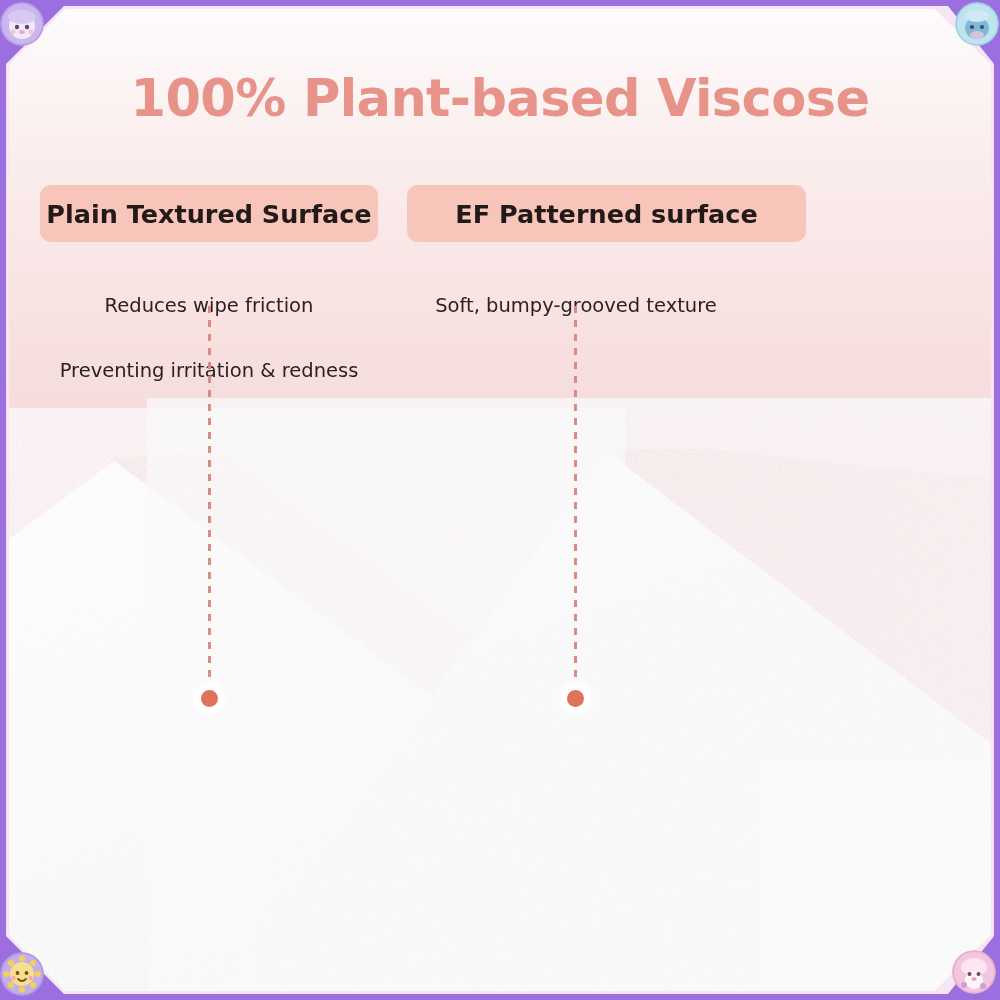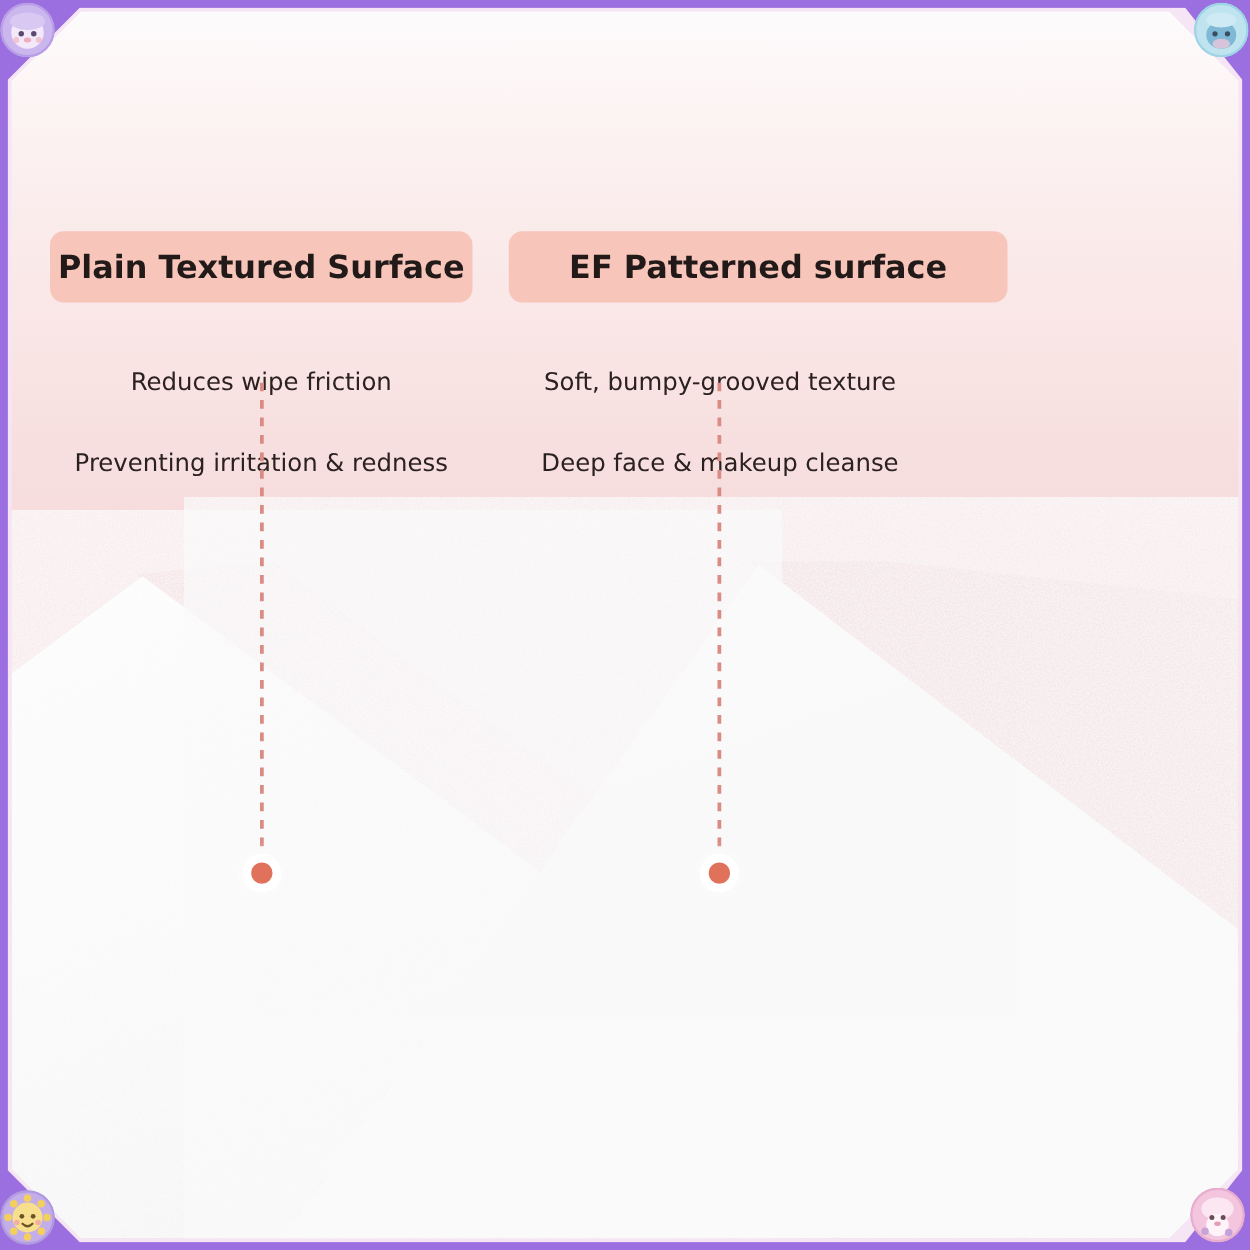--- a/index.html
+++ b/index.html
@@ -153,33 +153,33 @@
         <polygon points="105,452 560,790 560,982 0,982 0,530" fill="url(#gwhiteL)"></polygon>
         <polygon points="105,452 560,790 560,982 0,982 0,530" fill="#ffffff" filter="url(#fibre)" opacity="0.95"></polygon>
       </g>
 
       <g>
         <polygon points="598,443 982,735 982,982 215,982" fill="url(#gwhiteR)"></polygon>
         <polygon points="598,443 982,735 982,982 215,982" fill="#fafafb" filter="url(#hatch)" opacity="0.98"></polygon>
       </g>
     </svg>
 
+    <div class="title">100% Plant-based Viscose</div>
 
     <div class="badge left">Plain Textured Surface</div>
     <div class="sub left">
       <div>Reduces wipe friction</div>
       <div>Preventing irritation &amp; redness</div>
     </div>
     <div class="dash left"></div>
     <div class="enddot left"></div>
 
     <div class="badge right">EF Patterned surface</div>
     <div class="sub right">
       <div>Soft, bumpy-grooved texture</div>
-      <div>Deep face &amp; makeup cleanse</div>
     </div>
     <div class="dash right"></div>
     <div class="enddot right"></div>
 
   </div>
 
   <div class="sticker tl">
     <svg viewBox="0 0 44 44" width="44" height="44">
       <circle cx="22" cy="22" r="21" fill="#cbb6ee"></circle>
       <circle cx="22" cy="22" r="21" fill="none" stroke="#b79ee6" stroke-width="2"></circle>

